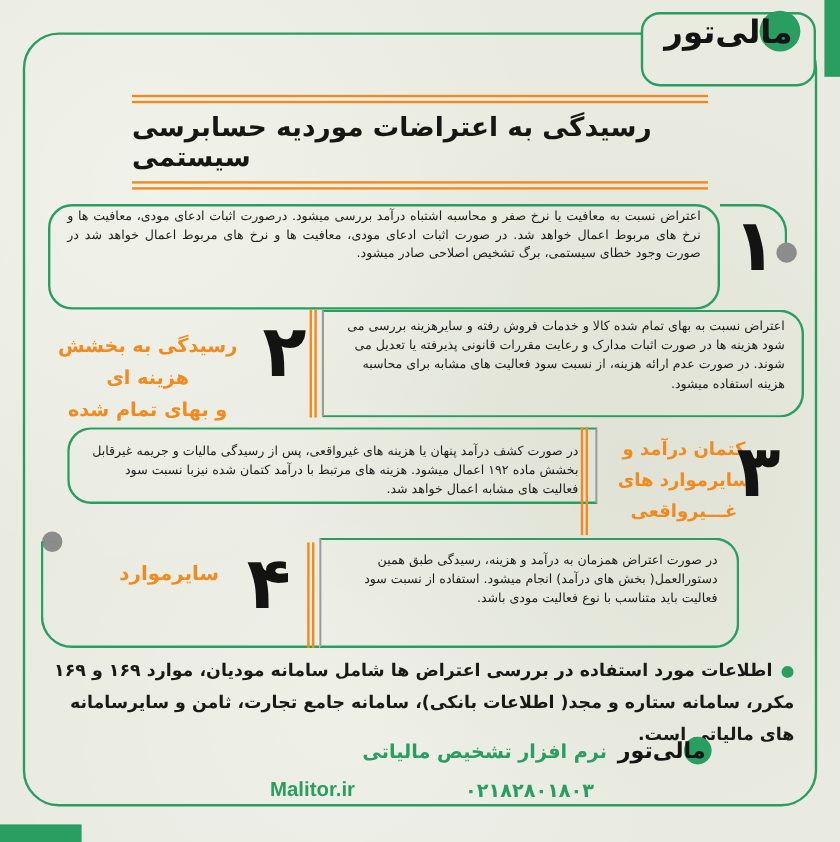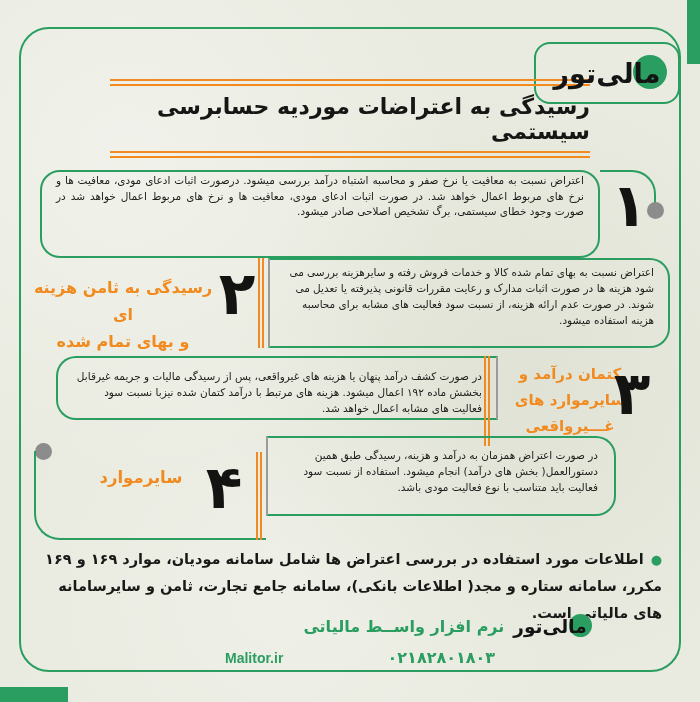--- a/index.html
+++ b/index.html
@@ -23,28 +23,28 @@
     color:var(--dark);
   }
   .abs{position:absolute;}
   
   .bar-top-right{right:0;top:0;width:13px;height:64px;background:var(--green);}
   .bar-bottom-left{left:0;top:687px;width:68px;height:15px;background:var(--green);}
   
   .frame{left:19px;top:27px;width:662px;height:645px;border:2px solid var(--green);border-radius:30px;}
   
   .logo-tab{left:534px;top:10px;width:146px;height:62px;background:var(--bg);
-    border:2px solid var(--green);border-radius:16px;display:flex;align-items:center;justify-content:center;margin-top:32px;}
+    border:2px solid var(--green);border-radius:16px;display:flex;justify-content:center;}
   .wordmark{position:relative;direction:rtl;white-space:nowrap;}
   .wordmark .circle{position:absolute;background:var(--green);border-radius:50%;z-index:0;}
   .wordmark .wtext{position:relative;z-index:1;font-weight:700;color:#141414;}
   .logo-tab .circle{width:34px;height:34px;right:-7px;top:-3px;}
   .logo-tab .wtext{font-size:27px;}
   
-  .title-wrap{left:110px;top:79px;width:480px;text-align:right;}
+  .title-wrap{left:110px;top:79px;width:480px;text-align:left;}
   .dline{height:7px;border-top:2px solid var(--orange);border-bottom:2px solid var(--orange);}
   .title-text{direction:rtl;font-size:22px;font-weight:700;color:#161614;margin:8px 0 7px;letter-spacing:0;}
   
   .gbox{border:2px solid var(--green);}
   .num{font-weight:700;color:#131311;font-size:60px;line-height:1.05;text-align:center;}
   .vdiv{width:6px;border-left:2px solid var(--orange);border-right:2px solid var(--orange);}
   .dot{width:17px;height:17px;border-radius:50%;background:var(--graydot);}
   .body-txt{direction:rtl;font-size:10.5px;font-weight:400;line-height:16px;color:var(--dark);}
   .head-orange{direction:rtl;color:var(--orange);font-weight:700;}
   
@@ -65,36 +65,36 @@
   .s3-box{left:56px;top:356px;width:442px;height:64px;border-radius:20px 0 0 20px;border-right:2px solid var(--grayline);}
   .s3-body{padding:10px 14px;text-align:right;}
   .s3-div{left:484px;top:356px;height:90px;}
   .s3-head{left:494px;top:361px;width:112px;font-size:15px;line-height:26px;text-align:center;margin-left:20px;}
   .s3-num{left:606px;top:362px;width:52px;}
   
   .s4-dot{left:35px;top:443px;}
   .s4-tail{left:34px;top:451px;width:232px;height:89px;border-left:2px solid var(--green);
     border-bottom:2px solid var(--green);border-bottom-left-radius:26px;}
   .s4-div{left:256px;top:452px;height:88px;}
-  .s4-box{left:266px;top:436px;width:350px;height:80px;border-radius:0 20px 20px 0;border-left:2px solid var(--grayline);}
+  .s4-box{left:266px;top:448px;width:350px;height:92px;border-radius:0 20px 20px 0;border-left:2px solid var(--grayline);}
   .s4-body{padding:9px 16px;text-align:right;}
   .s4-num{left:196px;top:456px;width:56px;}
   .s4-head{left:88px;top:468px;width:106px;font-size:16.5px;text-align:center;}
   
   .footnote{left:42px;top:546px;width:620px;direction:rtl;text-align:right;
     font-size:14.5px;font-weight:700;line-height:27px;color:#191917;}
   .footnote .bullet{color:var(--green);font-size:13px;margin-inline-end:7px;}
   
   .brand-line{left:280px;top:616px;width:330px;display:flex;direction:rtl;align-items:center;justify-content:center;gap:9px;}
   .brand-line .circle{width:23px;height:23px;right:-5px;top:-2px;}
   .brand-line .wtext{font-size:18.5px;}
   .tagline{color:var(--green);font-size:16px;font-weight:700;direction:rtl;white-space:nowrap;}
   
   .contact{left:225px;top:648px;width:270px;display:flex;justify-content:space-between;align-items:center;}
-  .website{font-family:"Liberation Sans",sans-serif;color:var(--green);font-size:14px;font-weight:700;text-decoration:none;}
+  .website{font-family:"Liberation Sans",sans-serif;color:var(--green);font-size:17px;font-weight:700;text-decoration:none;}
   .phone{color:var(--green);font-size:16px;font-weight:700;letter-spacing:3px;direction:ltr;}
 </style>
 </head>
 <body>
 
 <div class="abs bar-top-right"></div>
 <div class="abs bar-bottom-left"></div>
 
 <div class="abs frame"></div>
 
@@ -112,21 +112,21 @@
 </div>
 
 <div class="abs gbox s1-box">
   <div class="body-txt s1-body">اعتراض نسبت به معافیت یا نرخ صفر و محاسبه اشتباه درآمد بررسی میشود. درصورت اثبات ادعای مودی، معافیت ها و نرخ های مربوط اعمال خواهد شد. در صورت اثبات ادعای مودی، معافیت ها و نرخ های مربوط اعمال خواهد شد در صورت وجود خطای سیستمی، برگ تشخیص اصلاحی صادر میشود.</div>
 </div>
 <div class="abs s1-tail"></div>
 <div class="abs num s1-num">۱</div>
 <div class="abs dot s1-dot"></div>
 
 <div class="abs head-orange s2-head">
-  <div>رسیدگی به ثامن هزینه ای</div>
+  <div>رسیدگی به بخشش هزینه ای</div>
   <div>و بهای تمام شده</div>
 </div>
 <div class="abs num s2-num">۲</div>
 <div class="abs vdiv s2-div"></div>
 <div class="abs gbox s2-box">
   <div class="body-txt s2-body">اعتراض نسبت به بهای تمام شده کالا و خدمات فروش رفته و سایرهزینه بررسی می شود هزینه ها در صورت اثبات مدارک و رعایت مقررات قانونی پذیرفته یا تعدیل می شوند. در صورت عدم ارائه هزینه، از نسبت سود فعالیت های مشابه برای محاسبه هزینه استفاده میشود.</div>
 </div>
 
 <div class="abs gbox s3-box">
   <div class="body-txt s3-body">در صورت کشف درآمد پنهان یا هزینه های غیرواقعی، پس از رسیدگی مالیات و جریمه غیرقابل بخشش ماده ۱۹۲ اعمال میشود. هزینه های مرتبط با درآمد کتمان شده نیزبا نسبت سود فعالیت های مشابه اعمال خواهد شد.</div>
@@ -150,19 +150,19 @@
 
 <div class="abs footnote">
   <span class="bullet">●</span><span>اطلاعات مورد استفاده در بررسی اعتراض ها شامل سامانه مودیان، موارد ۱۶۹ و ۱۶۹ مکرر، سامانه ستاره و مجد( اطلاعات بانکی)، سامانه جامع تجارت، ثامن و سایرسامانه های مالیاتی است.</span>
 </div>
 
 <div class="abs brand-line">
   <div class="wordmark">
     <span class="circle"></span>
     <span class="wtext">مالی‌تور</span>
   </div>
-  <div class="tagline">نرم افزار واســط مالیاتی</div>
+  <div class="tagline">نرم افزار تشخیص مالیاتی</div>
 </div>
 
 <div class="abs contact">
   <a class="website" href="#">Malitor.ir</a>
   <div class="phone">۰۲۱۸۲۸۰۱۸۰۳</div>
 </div>
 
 </body></html>

